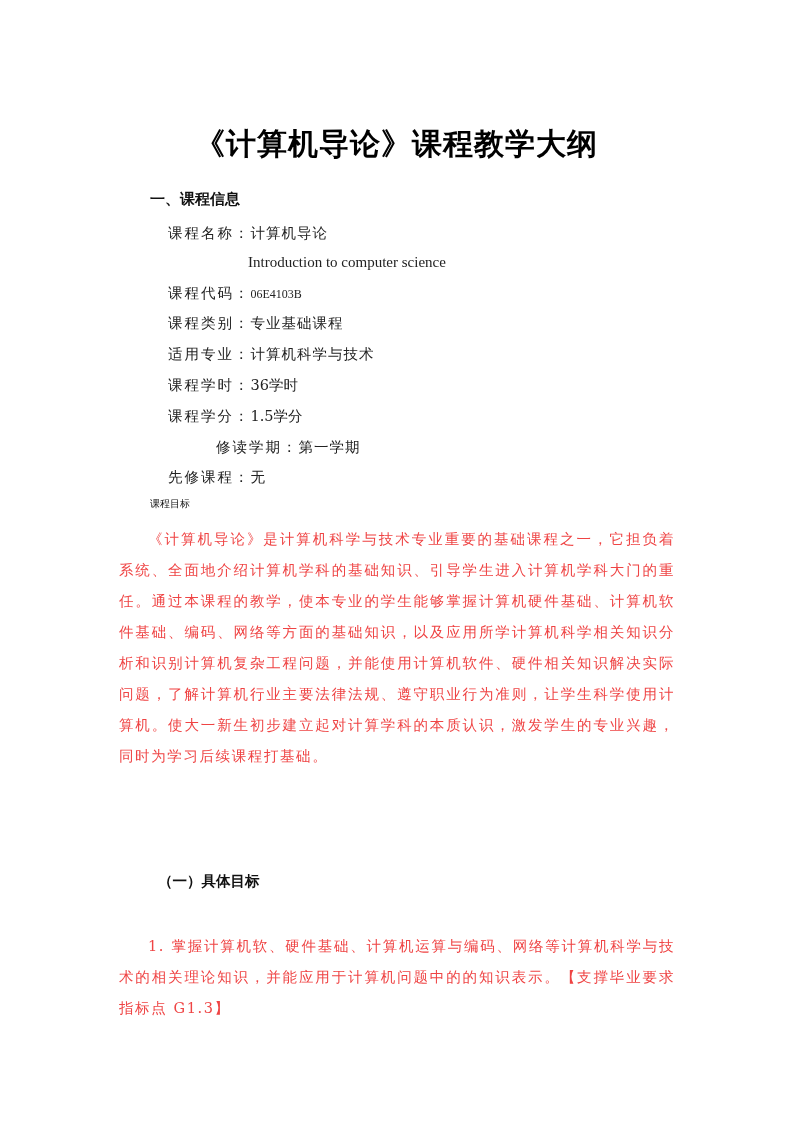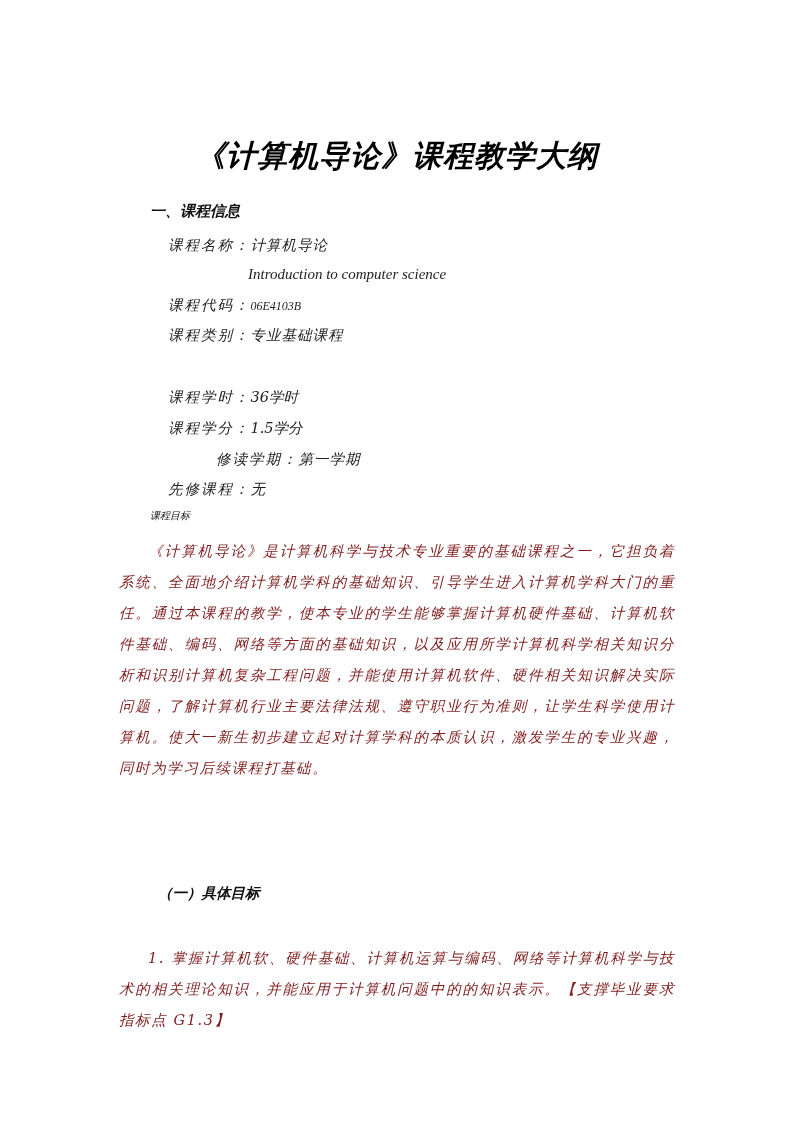--- a/index.html
+++ b/index.html
@@ -10,24 +10,23 @@
     body {
       width: 793px;
       height: 1122px;
       position: relative;
       overflow: hidden;
       font-family: "DejaVu Serif", "Liberation Serif", serif;
       color: #1a1a1a;
     }
     .page {
       position: absolute;
-      left: 0; top: 12px;
+      left: 0; top: 0;
       width: 793px;
       height: 826px;
-      font-style: italic;
     }
     .title {
       position: absolute;
       top: 124px;
       left: 0;
       width: 793px;
       text-align: center;
       font-family: "DejaVu Sans", "Liberation Sans", sans-serif;
       font-weight: bold;
       font-size: 30px;
@@ -70,21 +69,21 @@
       color: #111;
     }
     .para {
       position: absolute;
       left: 119px;
       width: 556px;
       font-size: 14.5px;
       line-height: 31px;
       letter-spacing: 1.6px;
       text-align: justify;
-      color: #7f1d1d;
+      color: #ef4444;
       text-indent: 2em;
     }
     .h3 {
       position: absolute;
       left: 158px;
       top: 872px;
       font-family: "DejaVu Sans", "Liberation Sans", sans-serif;
       font-weight: bold;
       font-size: 14.5px;
       color: #111;
@@ -111,20 +110,23 @@
     <span class="label">课程名称：</span><span class="value">计算机导论</span>
   </div>
   <div class="info-sub" style="top:254px;">Introduction to computer science</div>
 
   <div class="info-row" style="top:284px;">
     <span class="label">课程代码：</span><span class="value" style="font-family:'Liberation Serif', serif; font-size:12px; letter-spacing:0;">06E4103B</span>
   </div>
   <div class="info-row" style="top:314px;">
     <span class="label">课程类别：</span><span class="value">专业基础课程</span>
   </div>
+  <div class="info-row" style="top:345px;">
+    <span class="label">适用专业：</span><span class="value">计算机科学与技术</span>
+  </div>
   <div class="info-row" style="top:376px;">
     <span class="label">课程学时：</span><span class="value" style="letter-spacing:0;">36学时</span>
   </div>
   <div class="info-row" style="top:407px;">
     <span class="label">课程学分：</span><span class="value" style="letter-spacing:0;">1.5学分</span>
   </div>
   <div class="info-row" style="top:438px;margin-left:48px;">
     <span class="label">修读学期：</span><span class="value">第一学期</span>
   </div>
   <div class="info-row" style="top:468px;">

